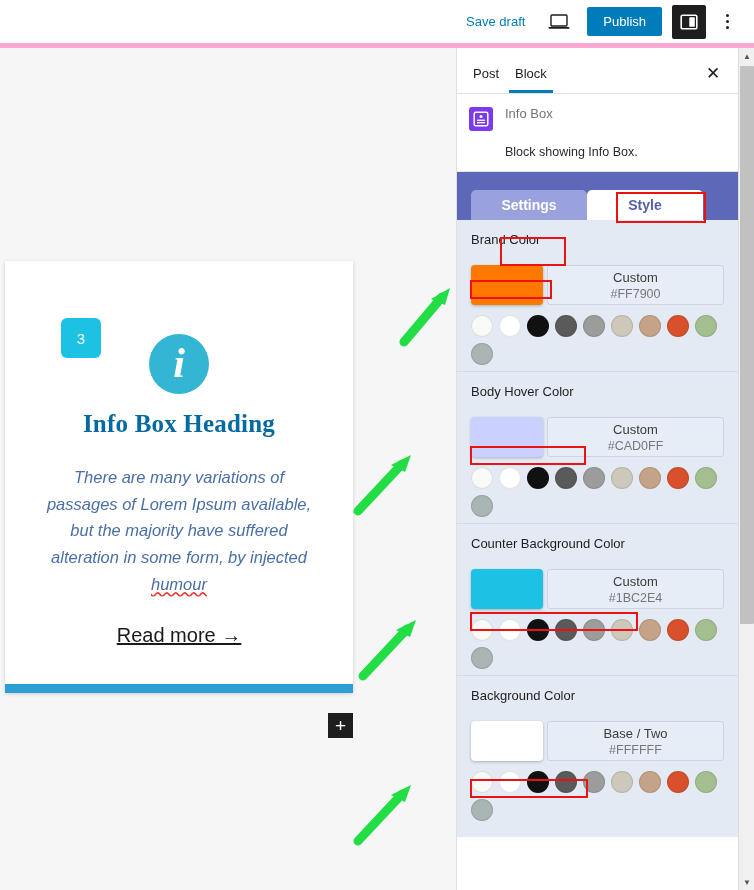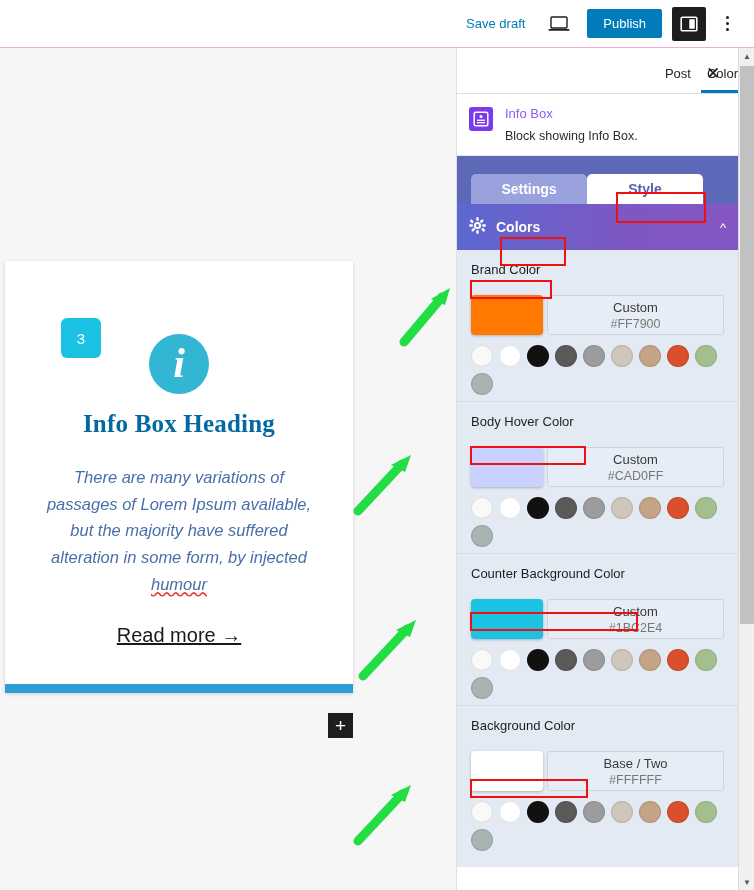--- a/index.html
+++ b/index.html
@@ -7,21 +7,21 @@
     width: 754px; height: 890px;
     overflow: hidden;
     font-family: "Liberation Sans", sans-serif;
     background: #ffffff;
   }
   #root { position: relative; width: 754px; height: 890px; }
 
   
   .topbar {
     position: absolute; left: 0; top: 0; width: 754px; height: 48px;
-    background: #ffffff; border-bottom: 1px solid #f9a8d4;
+    background: #ffffff; border-bottom: 5px solid #f9a8d4;
     display: flex; align-items: center; justify-content: flex-end;
     padding-right: 12px; gap: 0px;
   }
   .save-draft {
     color: #007cba; font-size: 13px; padding: 6px 10px; cursor: pointer;
     white-space: nowrap;
   }
   .tb-icon-btn {
     width: 36px; height: 36px; display: flex; align-items: center;
     justify-content: center; cursor: pointer; margin-left: 6px;
@@ -99,21 +99,21 @@
   
   .arrow-svg { position: absolute; pointer-events: none; }
 
   
   .sidebar {
     position: absolute; left: 456px; top: 48px; width: 282px; height: 842px;
     background: #ffffff; border-left: 1px solid #e0e0e0; overflow: hidden;
   }
   .sb-tabs {
     height: 46px; display: flex; align-items: flex-end;
-    border-bottom: 1px solid #e0e0e0; position: relative; background: #fff; justify-content: flex-end;
+    border-bottom: 1px solid #e0e0e0; position: relative; background: #fff;
   }
   .sb-tab {
     font-size: 13px; color: #1e1e1e; padding: 0 0 12px 0; margin-left: 16px;
     cursor: pointer; position: relative;
   }
   .sb-tab.active::after {
     content: ""; position: absolute; left: -6px; right: -6px; bottom: 0;
     height: 3px; background: #007cba;
   }
   .sb-close {
@@ -123,21 +123,21 @@
   }
   .block-info {
     display: flex; padding: 12px 14px 12px 12px; gap: 12px;
     border-bottom: 1px solid #e6e6e6; background: #fff;
   }
   .block-icon {
     width: 24px; height: 24px; border-radius: 3px; background: #7c3aed;
     display: flex; align-items: center; justify-content: center; flex: 0 0 auto;
     margin-top: 1px;
   }
-  .block-title { font-size: 13px; color: #8b5cf6; margin-bottom: 8px; }
+  .block-title { font-size: 13px; color: #737373; margin-bottom: 24px; }
   .block-desc { font-size: 12.5px; color: #2b2b2b; }
 
   
   .panel-tabs {
     height: 48px; background: #5d68b8;
     display: flex; align-items: flex-end; padding: 0 14px;
   }
   .ptab {
     width: 116px; height: 30px; display: flex; align-items: center;
     justify-content: center; font-size: 14px; font-weight: bold;
@@ -266,21 +266,21 @@
     <svg class="arrow-svg" style="left:350px; top:730px;" width="70" height="70" viewBox="0 0 70 70">
       <path d="M8 63 L52 16" stroke="#22dd44" stroke-width="9" stroke-linecap="round"></path>
       <path d="M61 7 L41 17 L55 24 Z" fill="#22dd44"></path>
     </svg>
   </div>
 
   <div class="sidebar">
 
     <div class="sb-tabs">
       <div class="sb-tab">Post</div>
-      <div class="sb-tab active">Color</div>
+      <div class="sb-tab active">Block</div>
       <div class="sb-close">✕</div>
     </div>
 
     <div class="block-info">
       <div class="block-icon">
         <svg width="16" height="16" viewBox="0 0 16 16" aria-hidden="true">
           <rect x="1.2" y="1.2" width="13.6" height="13.6" rx="1.6" fill="none" stroke="#ffffff" stroke-width="1.5"></rect>
           <circle cx="8" cy="5.4" r="1.5" fill="#ffffff"></circle>
           <rect x="4" y="8.6" width="8" height="1.3" fill="#ffffff"></rect>
           <rect x="4" y="11" width="8" height="1.3" fill="#ffffff"></rect>
@@ -290,39 +290,20 @@
         <div class="block-title">Info Box</div>
         <div class="block-desc">Block showing Info Box.</div>
       </div>
     </div>
 
     <div class="panel-tabs">
       <div class="ptab inactive">Settings</div>
       <div class="ptab active">Style</div>
     </div>
 
-    <div class="panel-head">
-      <span>
-        <svg width="17" height="17" viewBox="0 0 17 17" aria-hidden="true">
-          <circle cx="8.5" cy="8.5" r="2.6" fill="none" stroke="#ffffff" stroke-width="2"></circle>
-          <g fill="#ffffff">
-            <rect x="7.3" y="0.2" width="2.4" height="3.6" rx="0.6"></rect>
-            <rect x="7.3" y="13.2" width="2.4" height="3.6" rx="0.6"></rect>
-            <rect x="0.2" y="7.3" width="3.6" height="2.4" rx="0.6"></rect>
-            <rect x="13.2" y="7.3" width="3.6" height="2.4" rx="0.6"></rect>
-            <rect x="1.6" y="2.4" width="2.4" height="3.6" rx="0.6" transform="rotate(-45 2.8 4.2)"></rect>
-            <rect x="13" y="11" width="2.4" height="3.6" rx="0.6" transform="rotate(-45 14.2 12.8)"></rect>
-            <rect x="2.4" y="11.5" width="3.6" height="2.4" rx="0.6" transform="rotate(-45 4.2 12.7)"></rect>
-            <rect x="11" y="2.9" width="3.6" height="2.4" rx="0.6" transform="rotate(-45 12.8 4.1)"></rect>
-          </g>
-        </svg>
-      </span>
-      <span class="panel-head-title">Colors</span>
-      <span class="chev">^</span>
-    </div>
 
     <div class="panel-body">
 
       <div class="color-field">
         <span class="field-label">Brand Color</span>
         <div class="color-row">
           <div class="big-swatch" style="background:#FF7900"></div>
           <div class="color-readout">
             <span class="cr-name">Custom</span>
             <span class="cr-hex">#FF7900</span>

